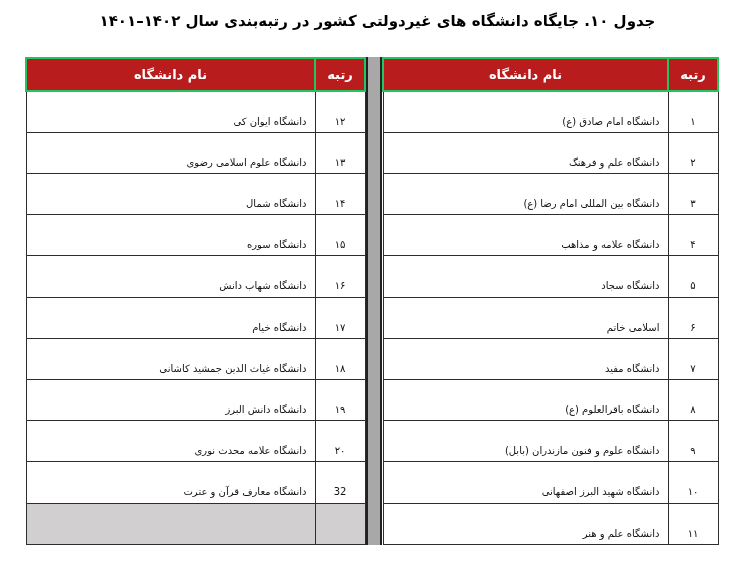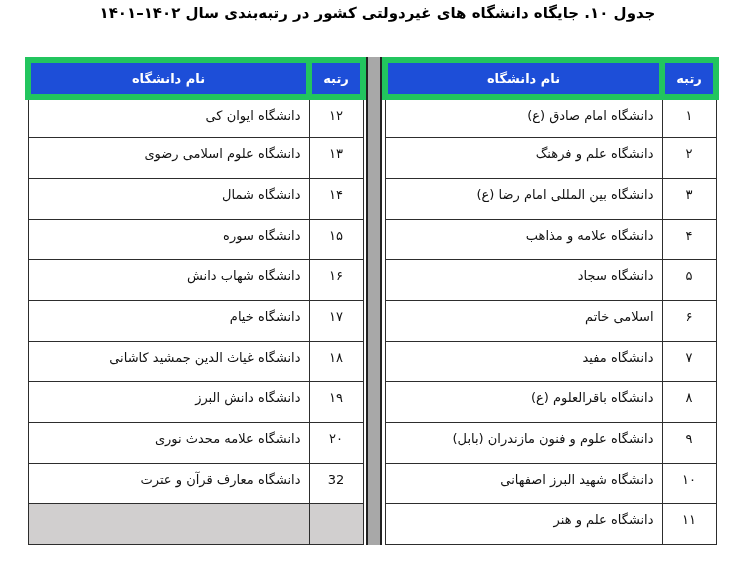--- a/index.html
+++ b/index.html
@@ -10,21 +10,21 @@
     body {
       width: 755px;
       height: 561px;
       position: relative;
       overflow: hidden;
       font-family: "DejaVu Sans", sans-serif;
       color: #111;
     }
     .title {
       position: absolute;
-      top: 4px;
+      top: 12px;
       left: 0;
       width: 755px;
       text-align: center;
       direction: rtl;
       font-weight: bold;
       font-size: 15px;
       color: #000;
     }
     .wrap {
       position: absolute;
@@ -45,36 +45,36 @@
     .sep {
       width: 16px;
       background: #a8a8a8;
       border-left: 2px solid #222;
       border-right: 2px solid #222;
       box-sizing: border-box;
       margin-top: 0;
       height: 488px;
     }
     .tbl th {
-      background: #1d4ed8;
+      background: #b91c1c;
       color: #fff;
       font-weight: bold;
       font-size: 13px;
       height: 31px;
-      border: 6px solid #22c55e;
+      border: 2px solid #22c55e;
       padding: 0;
       text-align: center;
     }
     .tbl td {
       height: 40.5px;
       border: 1px solid #2d2d2d;
       border-top: 1.5px solid #2d2d2d;
-      font-size: 13px;
+      font-size: 10px;
       vertical-align: top;
-      padding-top: 8px;
+      padding-top: 24px;
       box-sizing: border-box;
     }
     .tbl td.rank {
       width: 48px;
       text-align: center;
       margin-left: 40px;
     }
     .tbl td.name {
       text-align: right;
       padding-right: 8px;

